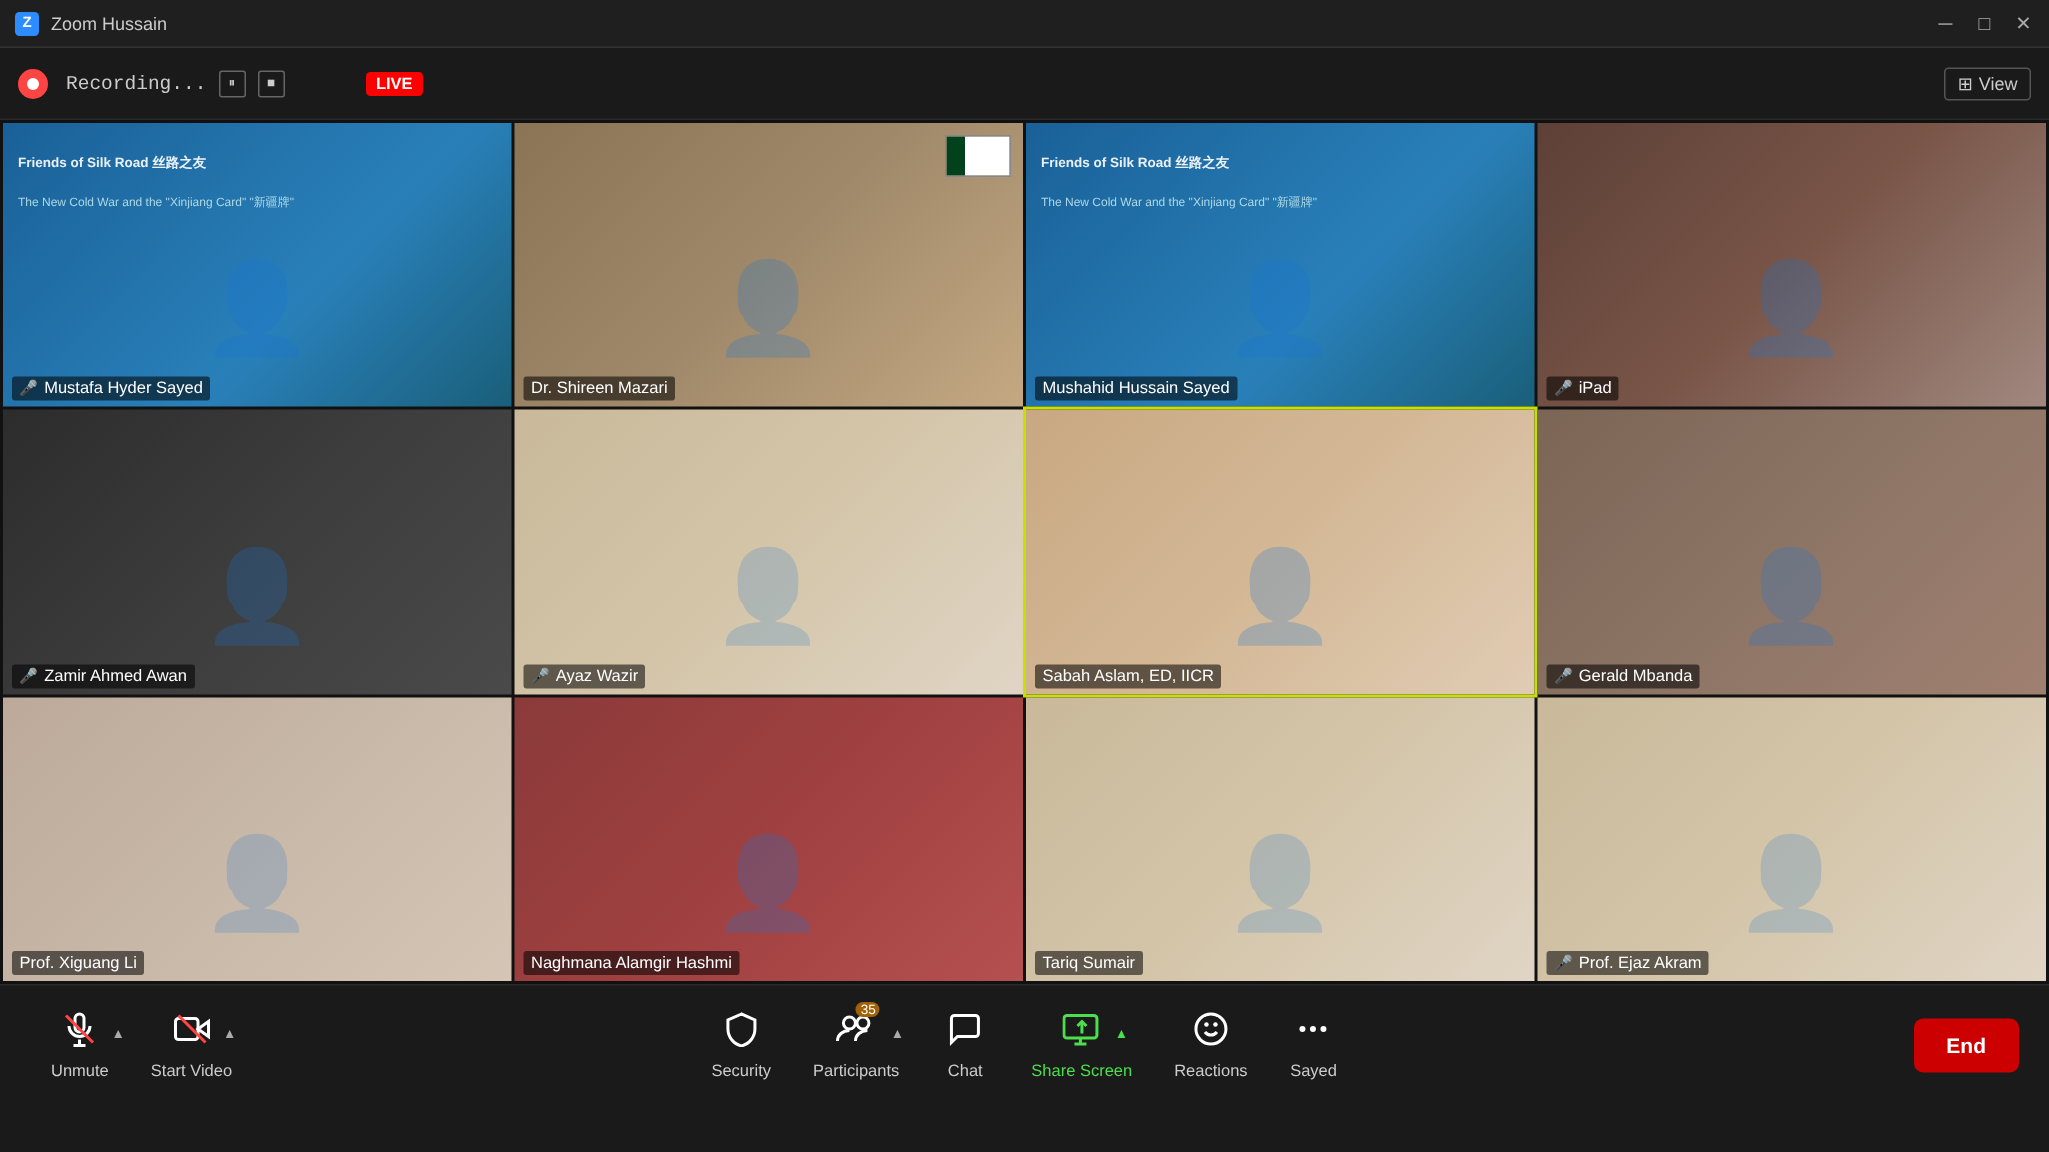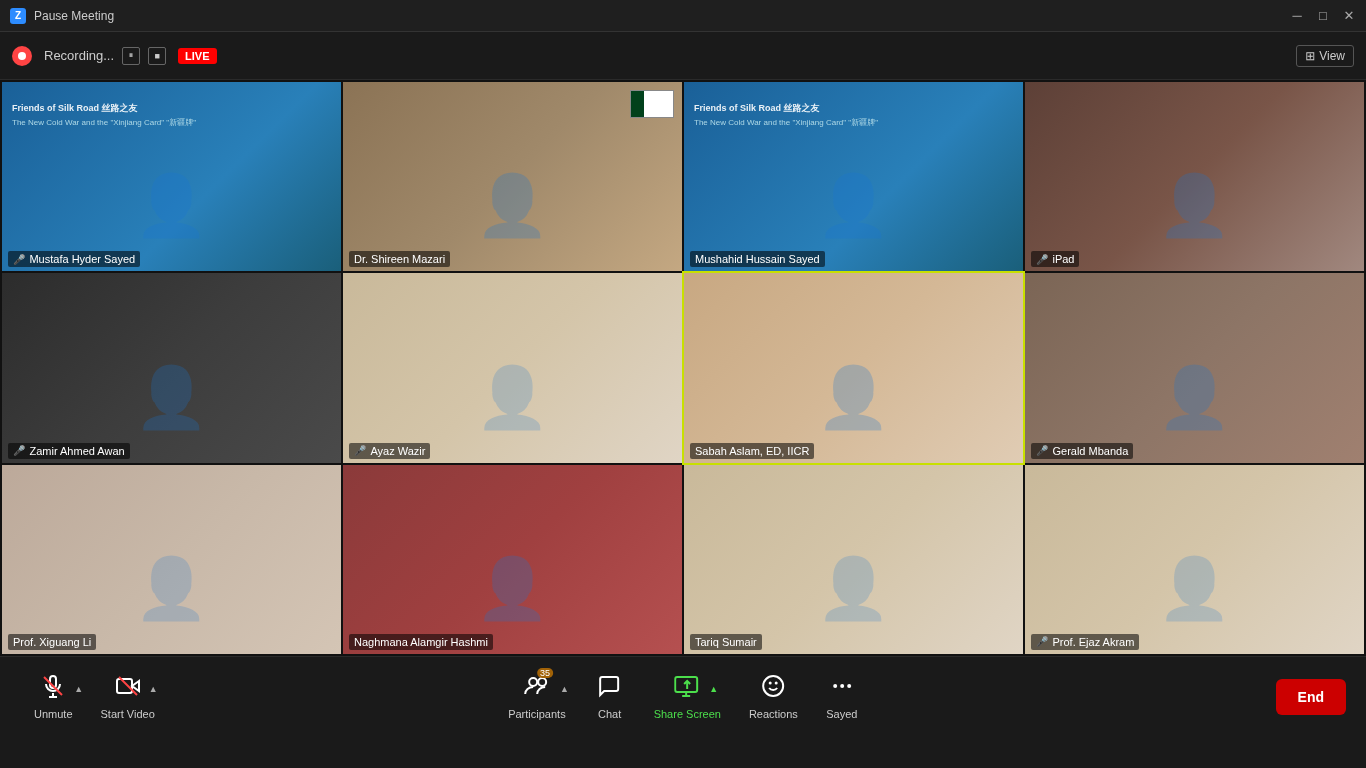--- a/index.html
+++ b/index.html
@@ -84,40 +84,42 @@
       height: 8px;
       background: white;
       border-radius: 50%;
     }
     #recording-label {
       color: #ccc;
       font-size: 13px;
       display: flex;
       align-items: center;
       gap: 8px;
+      font-family: Liberation Mono, monospace;
     }
     #pause-btn, #stop-btn {
       width: 18px;
       height: 18px;
       border: 1px solid #666;
       border-radius: 2px;
       display: flex;
       align-items: center;
       justify-content: center;
       cursor: pointer;
       color: #ccc;
       font-size: 9px;
     }
     #live-badge {
       background: #ff0000;
       color: white;
       font-size: 11px;
       font-weight: bold;
       padding: 2px 7px;
       border-radius: 3px;
+      margin-left: 42px;
     }
     #live-service {
       color: #ccc;
       font-size: 12px;
       border: 1px solid #555;
       padding: 2px 8px;
       border-radius: 3px;
       display: flex;
       align-items: center;
       gap: 4px;
@@ -193,21 +195,21 @@
     }
     .banner-title {
       color: white;
       font-size: 9px;
       font-weight: bold;
       opacity: 0.9;
     }
     .banner-subtitle {
       color: #add8e6;
       font-size: 8px;
-      margin-top: 2px;
+      margin-top: 14px;
     }
     .pakistan-flag {
       width: 40px;
       height: 26px;
       background: linear-gradient(to right, #01411C 30%, white 30%);
       position: relative;
       overflow: hidden;
     }
 
     
@@ -278,21 +280,21 @@
     .video-cell.speaking {
       outline: 2px solid #c8e000;
     }
   </style>
 </head>
 <body>
 
 <div id="title-bar">
   <div id="title-bar-left">
     <div id="title-bar-icon">Z</div>
-    <span id="title-bar-text">Pause Meeting</span>
+    <span id="title-bar-text">Zoom Hussain</span>
   </div>
   <div id="title-bar-controls">
     <div class="title-btn">─</div>
     <div class="title-btn">□</div>
     <div class="title-btn">✕</div>
   </div>
 </div>
 
 <div id="top-bar">
   <div id="recording-dot"></div>
@@ -437,20 +439,28 @@
           <line x1="3" y1="3" x2="21" y2="21" stroke="#ff4444" stroke-width="2"></line>
         </svg>
         <span class="caret">▲</span>
       </div>
       <span class="toolbar-label">Start Video</span>
     </div>
   </div>
 
   <div id="toolbar-center">
 
+    <div class="toolbar-btn">
+      <div class="toolbar-icon">
+        <svg width="24" height="24" viewBox="0 0 24 24" fill="none" stroke="white" stroke-width="2">
+          <path d="M12 2L3 6v6c0 5.25 3.75 10.15 9 11.25C17.25 22.15 21 17.25 21 12V6L12 2z"></path>
+        </svg>
+      </div>
+      <span class="toolbar-label">Security</span>
+    </div>
 
     <div class="toolbar-btn">
       <div class="toolbar-icon" style="position:relative;">
         <svg width="28" height="24" viewBox="0 0 28 24" fill="none" stroke="white" stroke-width="2">
           <circle cx="10" cy="8" r="4"></circle>
           <path d="M2 20c0-4 3.6-7 8-7"></path>
           <circle cx="19" cy="8" r="4"></circle>
           <path d="M14 20c0-4 3.6-7 8-7"></path>
         </svg>
         <span style="position:absolute;top:-6px;right:-2px;background:#a16207;color:white;font-size:9px;padding:0 3px;border-radius:8px;">35</span>

